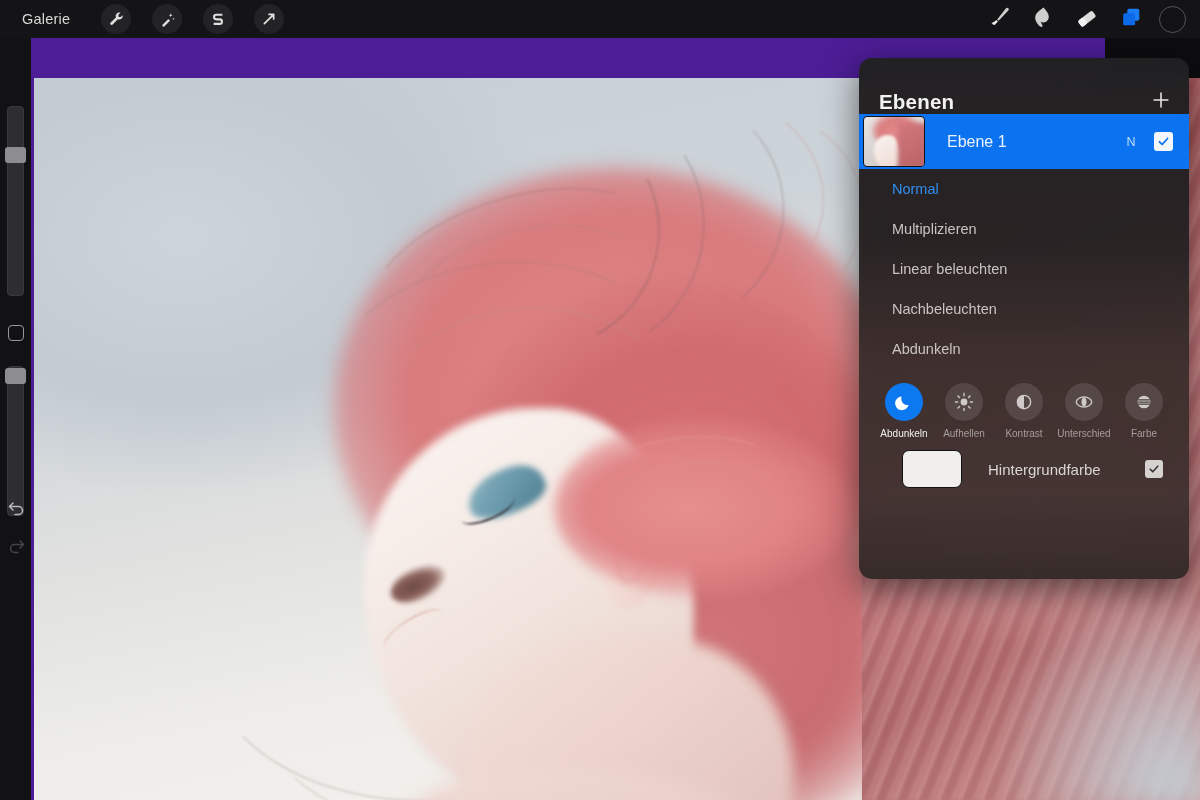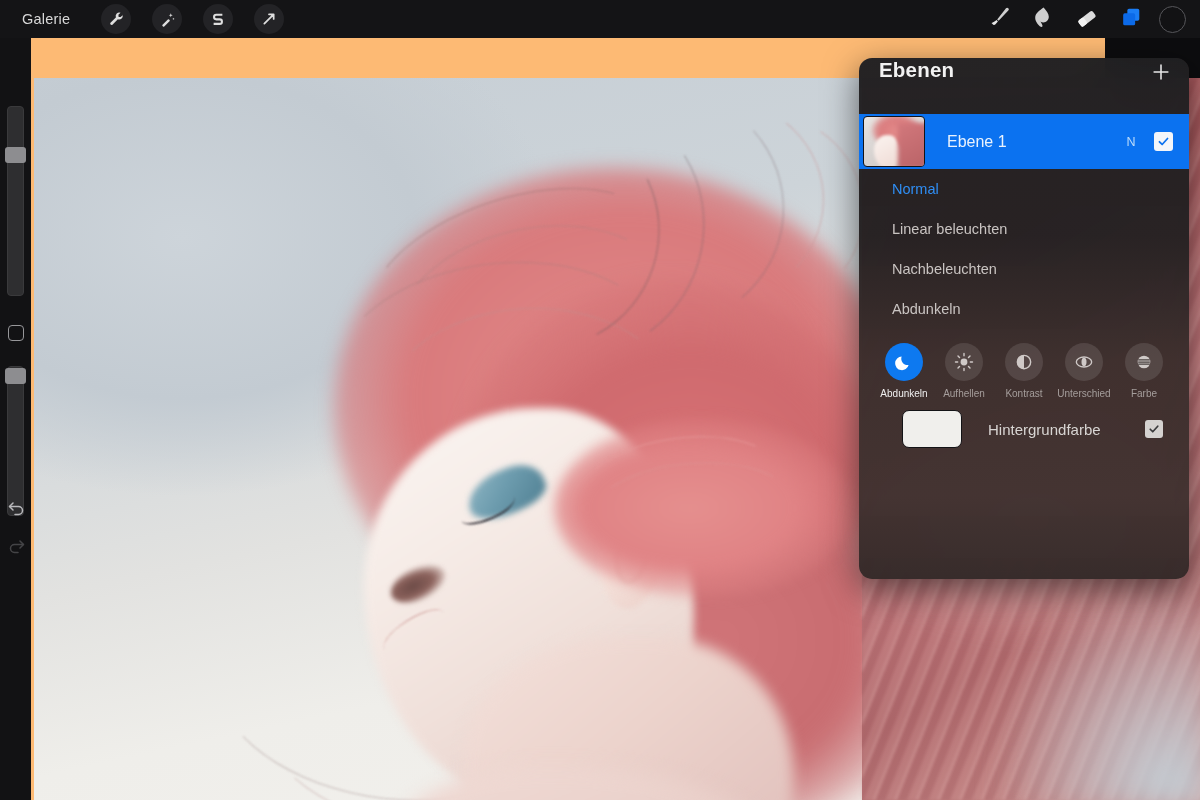--- a/index.html
+++ b/index.html
@@ -2,21 +2,21 @@
 <html><head>
 <meta charset="utf-8">
 <style>
   * { box-sizing: border-box; margin: 0; padding: 0; }
   html, body {
     width: 1200px; height: 800px;
     background: #0d0d0f;
     font-family: "Liberation Sans", sans-serif;
     overflow: hidden;
   }
-  #app { position: relative; width: 1105px; height: 800px; background: #fdba74; }
+  #app { position: relative; width: 1105px; height: 800px; background: #4c1d95; }
 
   
   .topbar {
     position: absolute; left: 0; top: 0; width: 1200px; height: 38px;
     background: #141416;
     display: flex; align-items: center;
     z-index: 40;
   }
   .gallery-btn {
     color: #d8d8d8; font-size: 14.5px; letter-spacing: .2px;
@@ -106,21 +106,21 @@
         rgba(57,45,43,.955) 58%,
         rgba(62,48,46,.955) 84%,
         rgba(50,40,39,.965) 100%);
     box-shadow: 0 10px 34px rgba(0,0,0,.55);
     overflow: hidden;
     z-index: 35;
     backdrop-filter: blur(18px);
   }
   .panel-head {
     position: relative; height: 56px;
-    display: flex; align-items: flex-start; justify-content: space-between;
+    display: flex; align-items: flex-end; justify-content: space-between;
     padding: 0 14px 0 20px;
   }
   .panel-title { color: #f2f2f2; font-size: 20.5px; font-weight: bold; letter-spacing: .2px; }
   .plus-btn { width: 28px; height: 28px; display:flex; align-items:center; justify-content:center; }
 
   .layer-row {
     position: relative; height: 55px; margin: 0;
     background: #0b72f0;
     display: flex; align-items: center;
   }
@@ -397,20 +397,21 @@
       <div class="layer-check">
         <svg width="13" height="13" viewBox="0 0 24 24">
           <path d="M4.5 12.5 L9.5 17.5 L19.5 6.5" fill="none" stroke="#0b72f0" stroke-width="3.2" stroke-linecap="round" stroke-linejoin="round"></path>
         </svg>
       </div>
     </div>
 
 
     <div class="blend-list">
       <div class="blend-item sel">Normal</div>
+      <div class="blend-item">Multiplizieren</div>
       <div class="blend-item">Linear beleuchten</div>
       <div class="blend-item">Nachbeleuchten</div>
       <div class="blend-item">Abdunkeln</div>
     </div>
 
     <div class="cat-row">
       <div class="cat active">
         <div class="cat-circle">
           <svg width="20" height="20" viewBox="0 0 24 24">
             <path d="M17.5 15.6 A7.6 7.6 0 0 1 9.2 5.4 A8.2 8.2 0 1 0 17.5 15.6 z" fill="#ffffff"></path>

